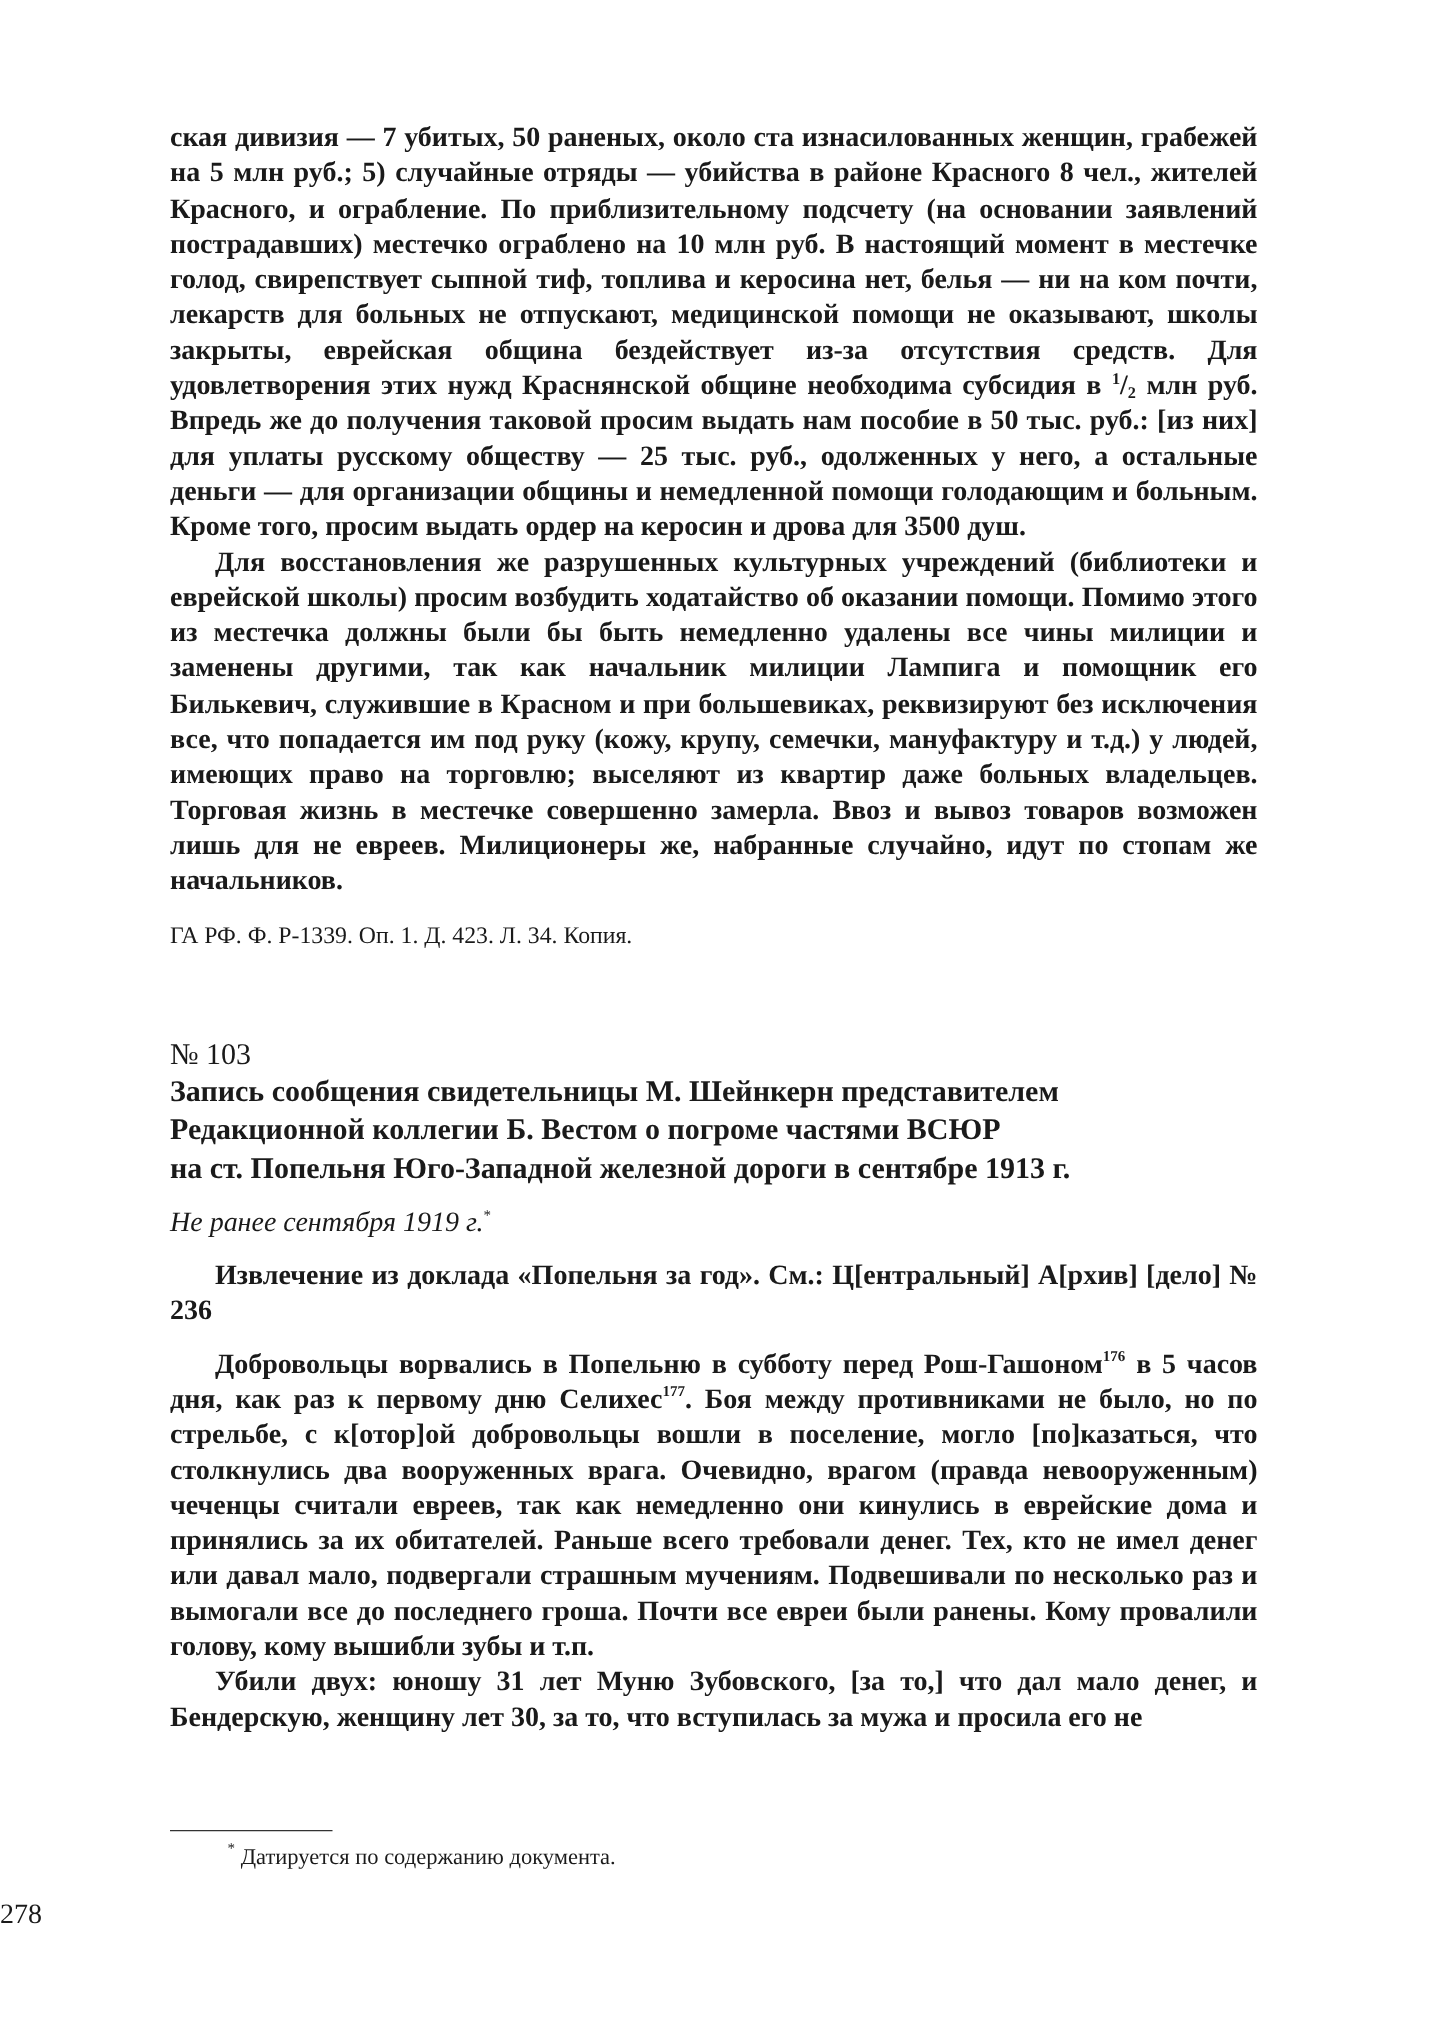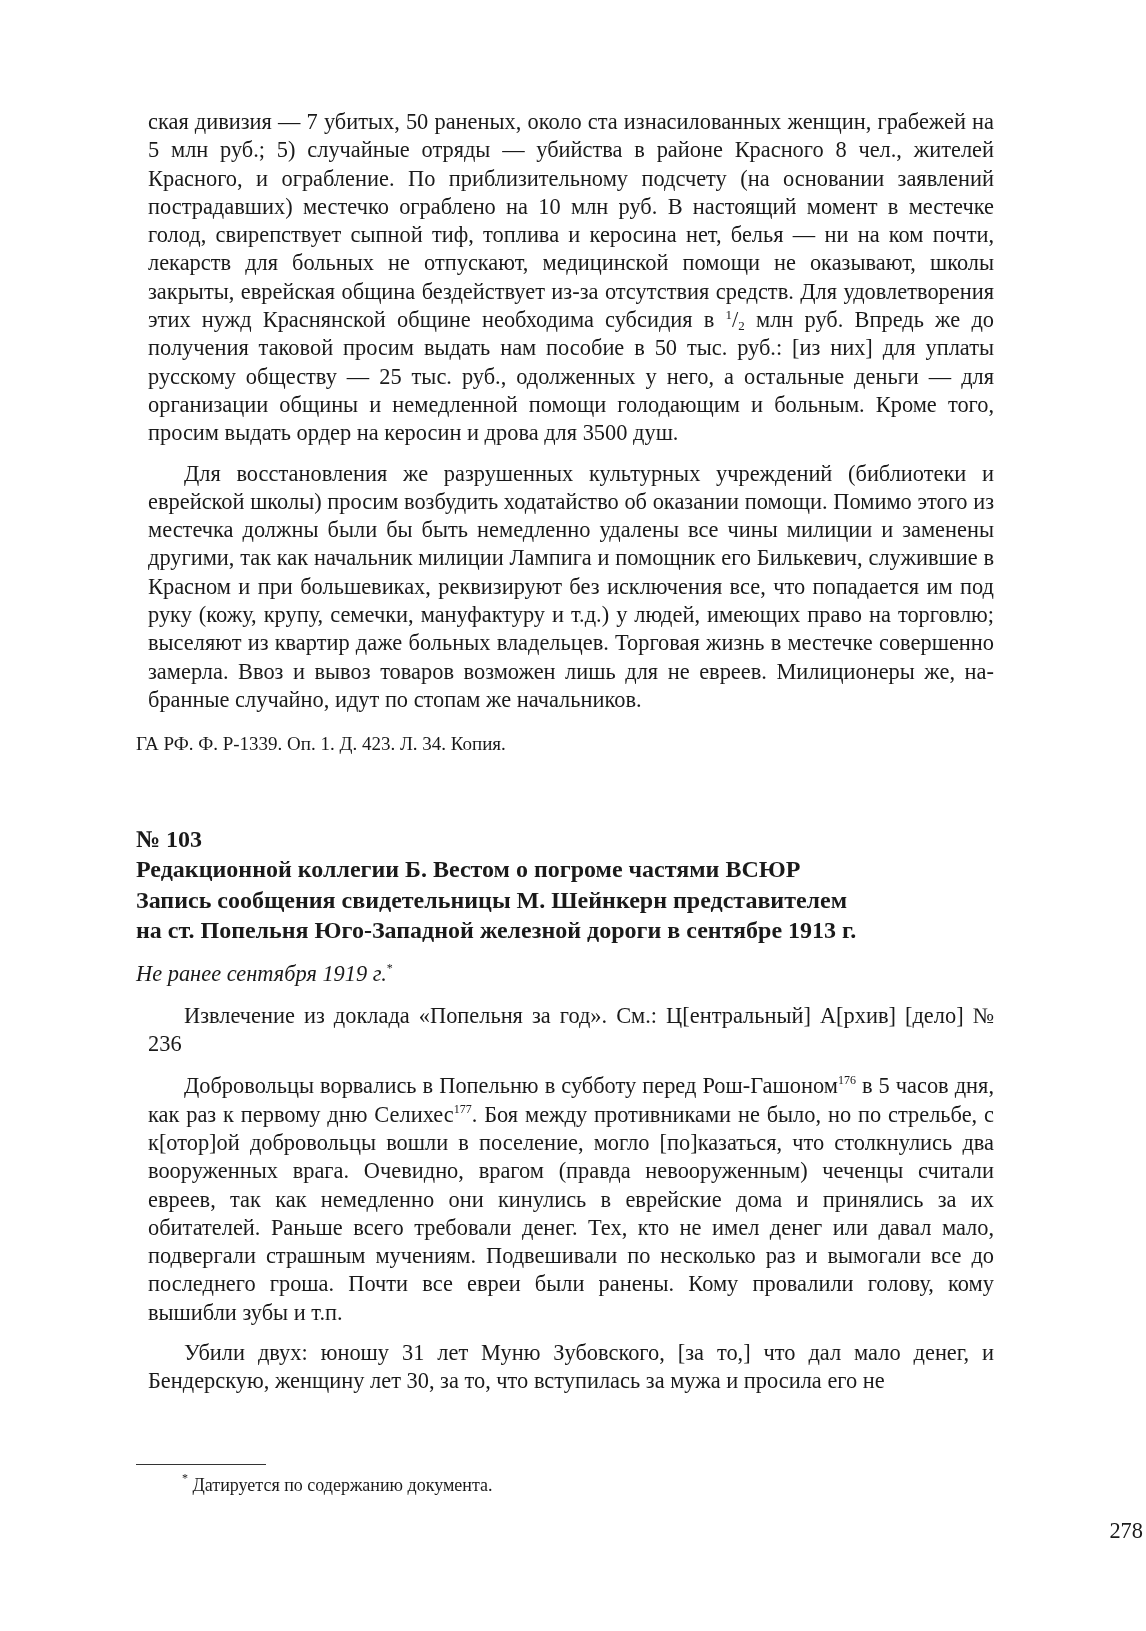--- a/index.html
+++ b/index.html
@@ -18,33 +18,34 @@
     .page {
       position: absolute;
       left: 136px;
       top: 96px;
       width: 870px;
     }
     .para {
       font-size: 22.4px;
       line-height: 28.3px;
       text-align: justify;
-      margin: 12px;
+      margin: 0;
       text-indent: 36px;
       hyphens: manual;
+      font-weight: bold;
     }
     .para.noindent { text-indent: 0; }
     .para.gap-top { margin-top: 8px; }
     .source {
       font-size: 19px;
       line-height: 28px;
       margin: 16px 0 0 0;
     }
     .doc-number {
-      font-weight: bold;
+      font-weight: normal;
       font-size: 24px;
       line-height: 30px;
       margin-top: 66px;
       font-family: "Liberation Serif", serif;
     }
     .doc-title {
       font-weight: bold;
       font-size: 24px;
       line-height: 30.5px;
       margin: 0;
@@ -82,40 +83,40 @@
       left: 182px;
       top: 1474px;
       font-size: 18px;
       line-height: 22px;
     }
     .page-number {
       position: absolute;
       left: 0;
       width: 1143px;
       top: 1517px;
-      text-align: right;
+      text-align: left;
       font-size: 22.4px;
       line-height: 28px;
     }
   </style>
 </head>
 <body>
 
 <div class="page">
 
   <p class="para noindent"><span>ская дивизия — 7 убитых, 50 раненых, около ста изнасилованных женщин, грабежей на 5 млн руб.; 5) случайные отряды — убийства в районе Красного 8 чел., жителей Красного, и ограбление. По приблизительному подсчету (на основании заявлений пострадавших) местечко ограблено на 10 млн руб. В на­стоящий момент в местечке голод, свирепствует сыпной тиф, топлива и керо­сина нет, белья — ни на ком почти, лекарств для больных не отпускают, меди­цинской помощи не оказывают, школы закрыты, еврейская община бездейст­вует из-за отсутствия средств. Для удовлетворения этих нужд Краснянской общине необходима субсидия в </span><span class="fraction"><sup>1</sup>/<sub>2</sub></span><span> млн руб. Впредь же до получения таковой просим выдать нам пособие в 50 тыс. руб.: [из них] для уплаты русскому об­ществу — 25 тыс. руб., одолженных у него, а остальные деньги — для органи­зации общины и немедленной помощи голодающим и больным. Кроме того, просим выдать ордер на керосин и дрова для 3500 душ.</span></p>
 
   <p class="para">Для восстановления же разрушенных культурных учреждений (библиотеки и еврейской школы) просим возбудить ходатайство об оказании помощи. По­мимо этого из местечка должны были бы быть немедленно удалены все чины милиции и заменены другими, так как начальник милиции Лампига и по­мощник его Билькевич, служившие в Красном и при большевиках, реквизи­руют без исключения все, что попадается им под руку (кожу, крупу, семечки, мануфактуру и т.д.) у людей, имеющих право на торговлю; выселяют из квар­тир даже больных владельцев. Торговая жизнь в местечке совершенно замер­ла. Ввоз и вывоз товаров возможен лишь для не евреев. Милиционеры же, на­бранные случайно, идут по стопам же начальников.</p>
 
   <p class="source">ГА РФ. Ф. Р-1339. Оп. 1. Д. 423. Л. 34. Копия.</p>
 
   <div class="doc-number">№ 103</div>
   <div class="doc-title">
+    <div>Запись сообщения свидетельницы М. Шейнкерн представителем</div>
     <div>Редакционной коллегии Б. Вестом о погроме частями ВСЮР</div>
-    <div>Запись сообщения свидетельницы М. Шейнкерн представителем</div>
     <div>на ст. Попельня Юго-Западной железной дороги в сентябре 1913 г.</div>
   </div>
 
   <div class="date"><span>Не ранее сентября 1919 г.</span><sup>*</sup></div>
 
   <div class="extract">
     <p class="para">Извлечение из доклада «Попельня за год». См.: Ц[ентральный] А[рхив] [дело] № 236</p>
   </div>
 
   <p class="para gap-top" style="margin-top:14px"><span>Добровольцы ворвались в Попельню в субботу перед Рош-Гашоном</span><sup>176</sup><span> в 5 часов дня, как раз к первому дню Селихес</span><sup>177</sup><span>. Боя между противниками не было, но по стрельбе, с к[отор]ой добровольцы вошли в поселение, могло [по]казаться, что столкнулись два вооруженных врага. Очевидно, врагом (правда невооруженным) чеченцы считали евреев, так как немедленно они кинулись в еврейские дома и принялись за их обитателей. Раньше всего тре­бовали денег. Тех, кто не имел денег или давал мало, подвергали страшным мучениям. Подвешивали по несколько раз и вымогали все до последнего гро­ша. Почти все евреи были ранены. Кому провалили голову, кому вышибли зубы и т.п.</span></p>

